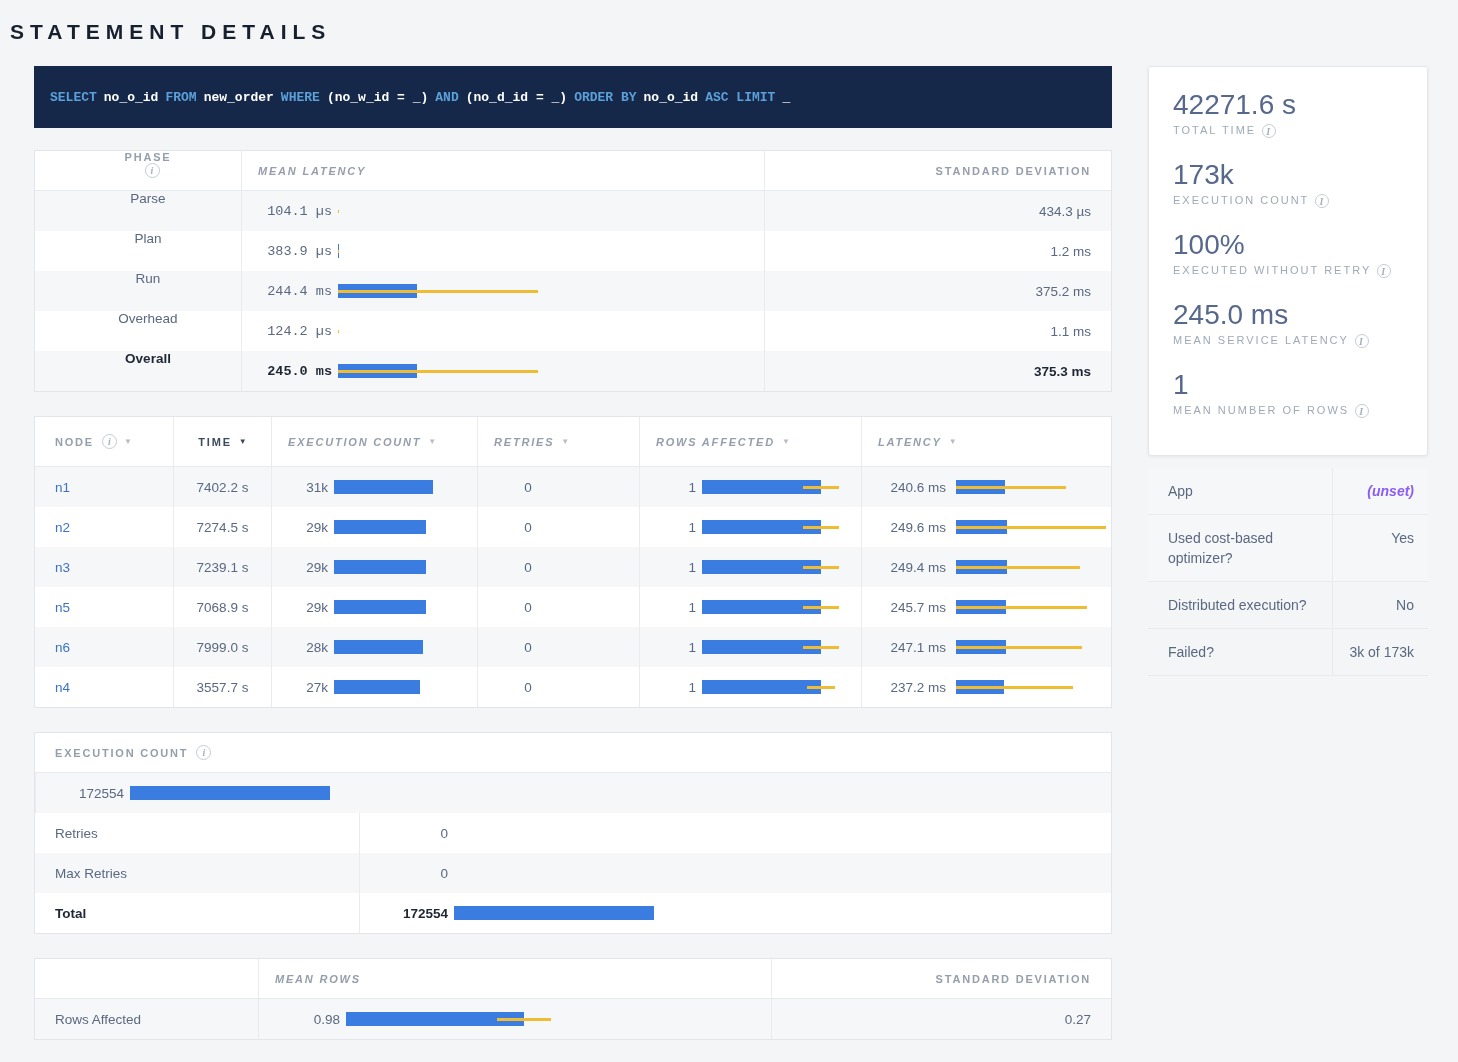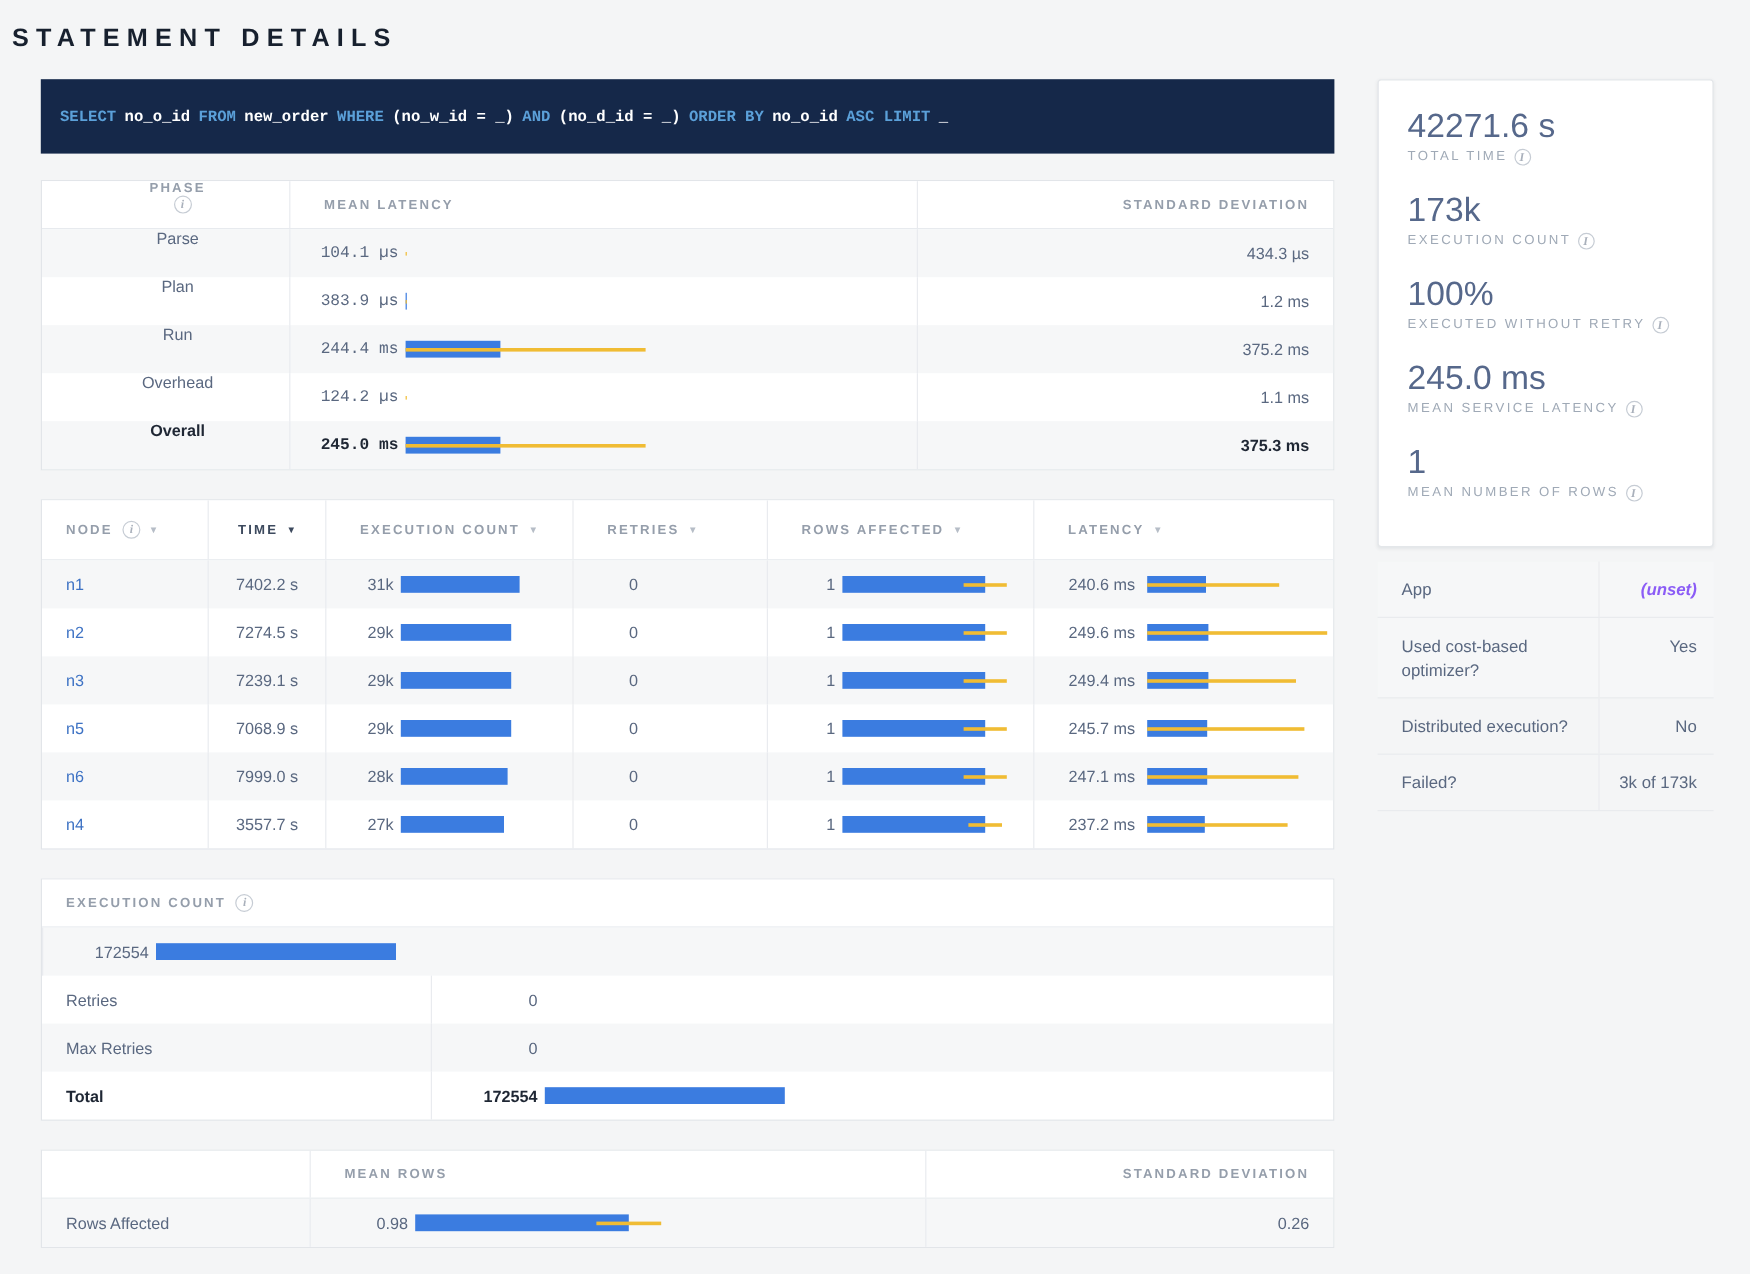--- a/index.html
+++ b/index.html
@@ -75,21 +75,21 @@
   .n-rows    { width: 222px; }
   .n-latency { flex: 1; }
   .n-count .num { width: 56px; }
   .n-count .bar { width: 140px; }
   .n-retries .rv { margin-left: 20px; width: 60px; text-align: center; }
   .n-rows .num { width: 56px; }
   .n-rows .bar { width: 137px; }
   .n-latency .num { width: 84px; }
   .n-latency .bar { width: 150px; margin-left: 10px; }
   .n-node .th-label, .n-time .th-label { margin-left: 0; }
-  .hpad { padding-left: 28px; }
+  .hpad { padding-left: 16px; font-style: italic; }
 
   
   .e-label { width: 324px; }
   .e-value { flex: 1; }
   .e-value .num { width: 88px; }
   .e-value .bar { width: 200px; }
 
   
   .r-label { width: 223px; }
   .r-mean  { width: 513px; }
@@ -511,21 +511,21 @@
               <span>Rows Affected</span>
             </div>
           <div class="cell r-mean bl">
               <span class="num">0.98</span>
               <div class="bar" style="width:205px">
                 <div class="bar-fill" style="width: 86.7257%;"></div>
                 <div class="bar-dev" style="left: 73.4513%; width: 26.5487%;"></div>
               </div>
             </div>
           <div class="cell r-sd bl">
-              <span>0.26</span>
+              <span>0.27</span>
             </div>
         </div>
       </div>
 
     </div>
 
     <div class="side-col">
       <div class="summary-card">
         <div class="stat">
           <div class="stat-value">42271.6 s</div>

